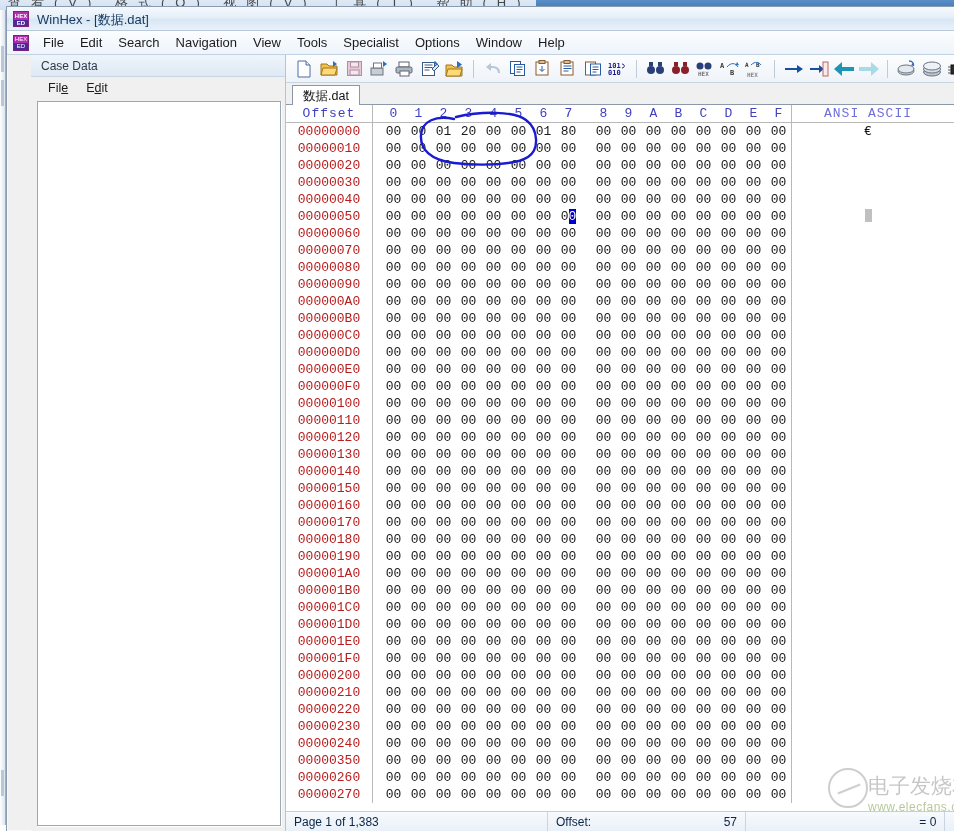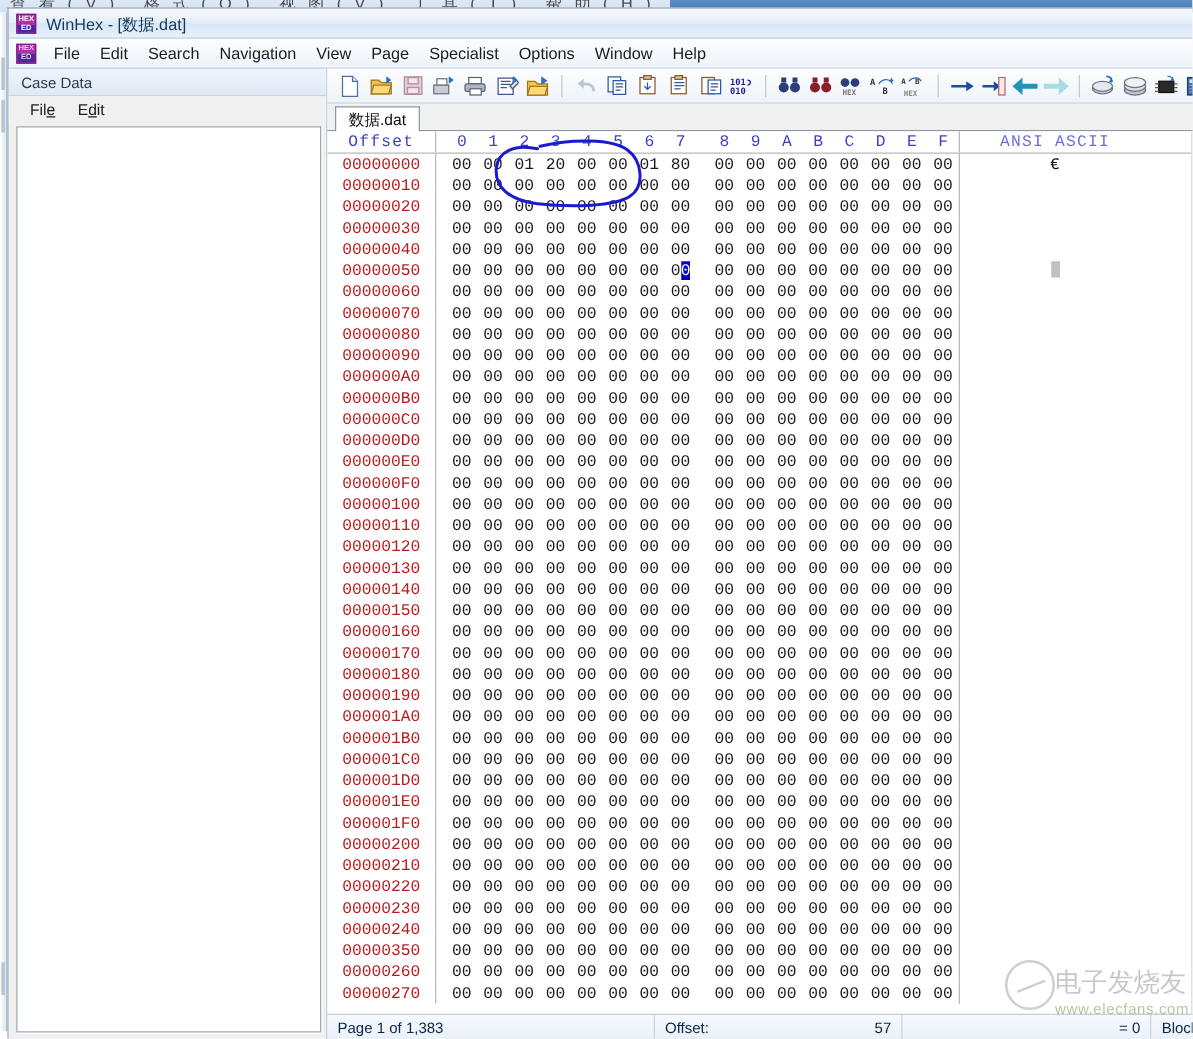--- a/index.html
+++ b/index.html
@@ -80,21 +80,21 @@
     background:#b02fb0; border:1px solid #7d1f7d;
     font-size:6px; color:#fff; text-align:center; line-height:7px; overflow:hidden;
   }
   #menu-bar .menu-icon i { display:block; font-style:normal; }
   #menu-bar .menu-icon .l2 { background:#4a2a9a; }
   .menu-item {
     padding:3px 8px; font-size:13px; color:#1b1b1b; white-space:nowrap; cursor:default;
   }
 
   
-  #win-body { display:flex; height:777px; background:#f0f0f0; }
+  #win-body { display:flex; height:777px; background:#f0f0f0;margin-left:24px; }
 
   
   #case-dock {
     width:255px; flex:0 0 255px;
     background:#f0f0f0;
     display:flex; flex-direction:column;
     border-right:1px solid #b6c3d1;
   }
   #case-dock-title {
     height:22px; line-height:22px; padding-left:10px;
@@ -282,21 +282,21 @@
   <div id="menu-bar">
     <div class="menu-icon">
         <i>HEX</i>
         <i class="l2">ED</i>
       </div>
     <div class="menu-item">File</div>
     <div class="menu-item">Edit</div>
     <div class="menu-item">Search</div>
     <div class="menu-item">Navigation</div>
     <div class="menu-item">View</div>
-    <div class="menu-item">Page</div>
+    <div class="menu-item">Tools</div>
     <div class="menu-item">Specialist</div>
     <div class="menu-item">Options</div>
     <div class="menu-item">Window</div>
     <div class="menu-item">Help</div>
   </div>
 
   <div id="win-body">
 
     <div id="case-dock">
       <div id="case-dock-title">Case Data</div>

